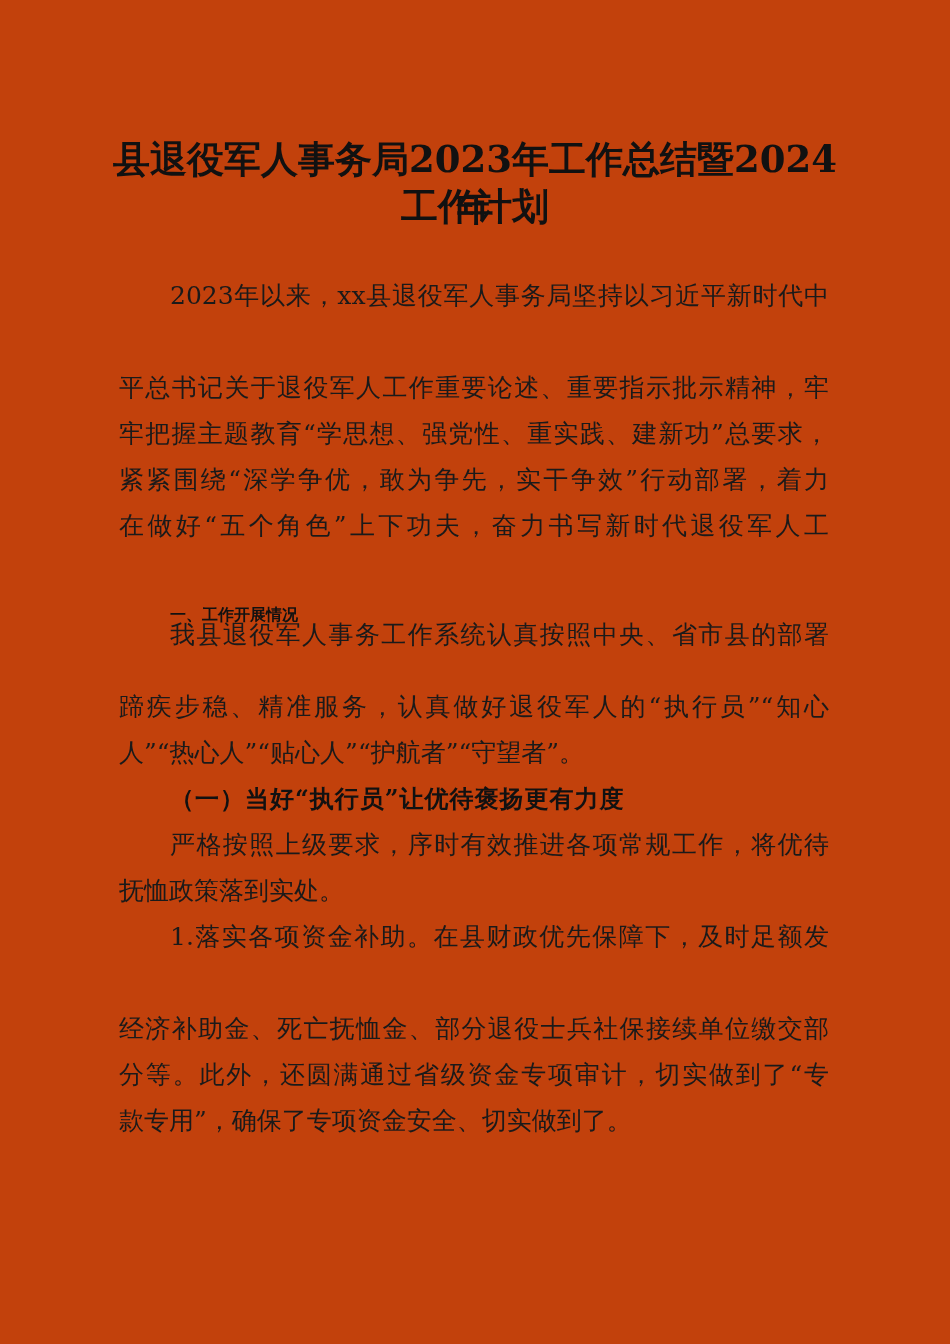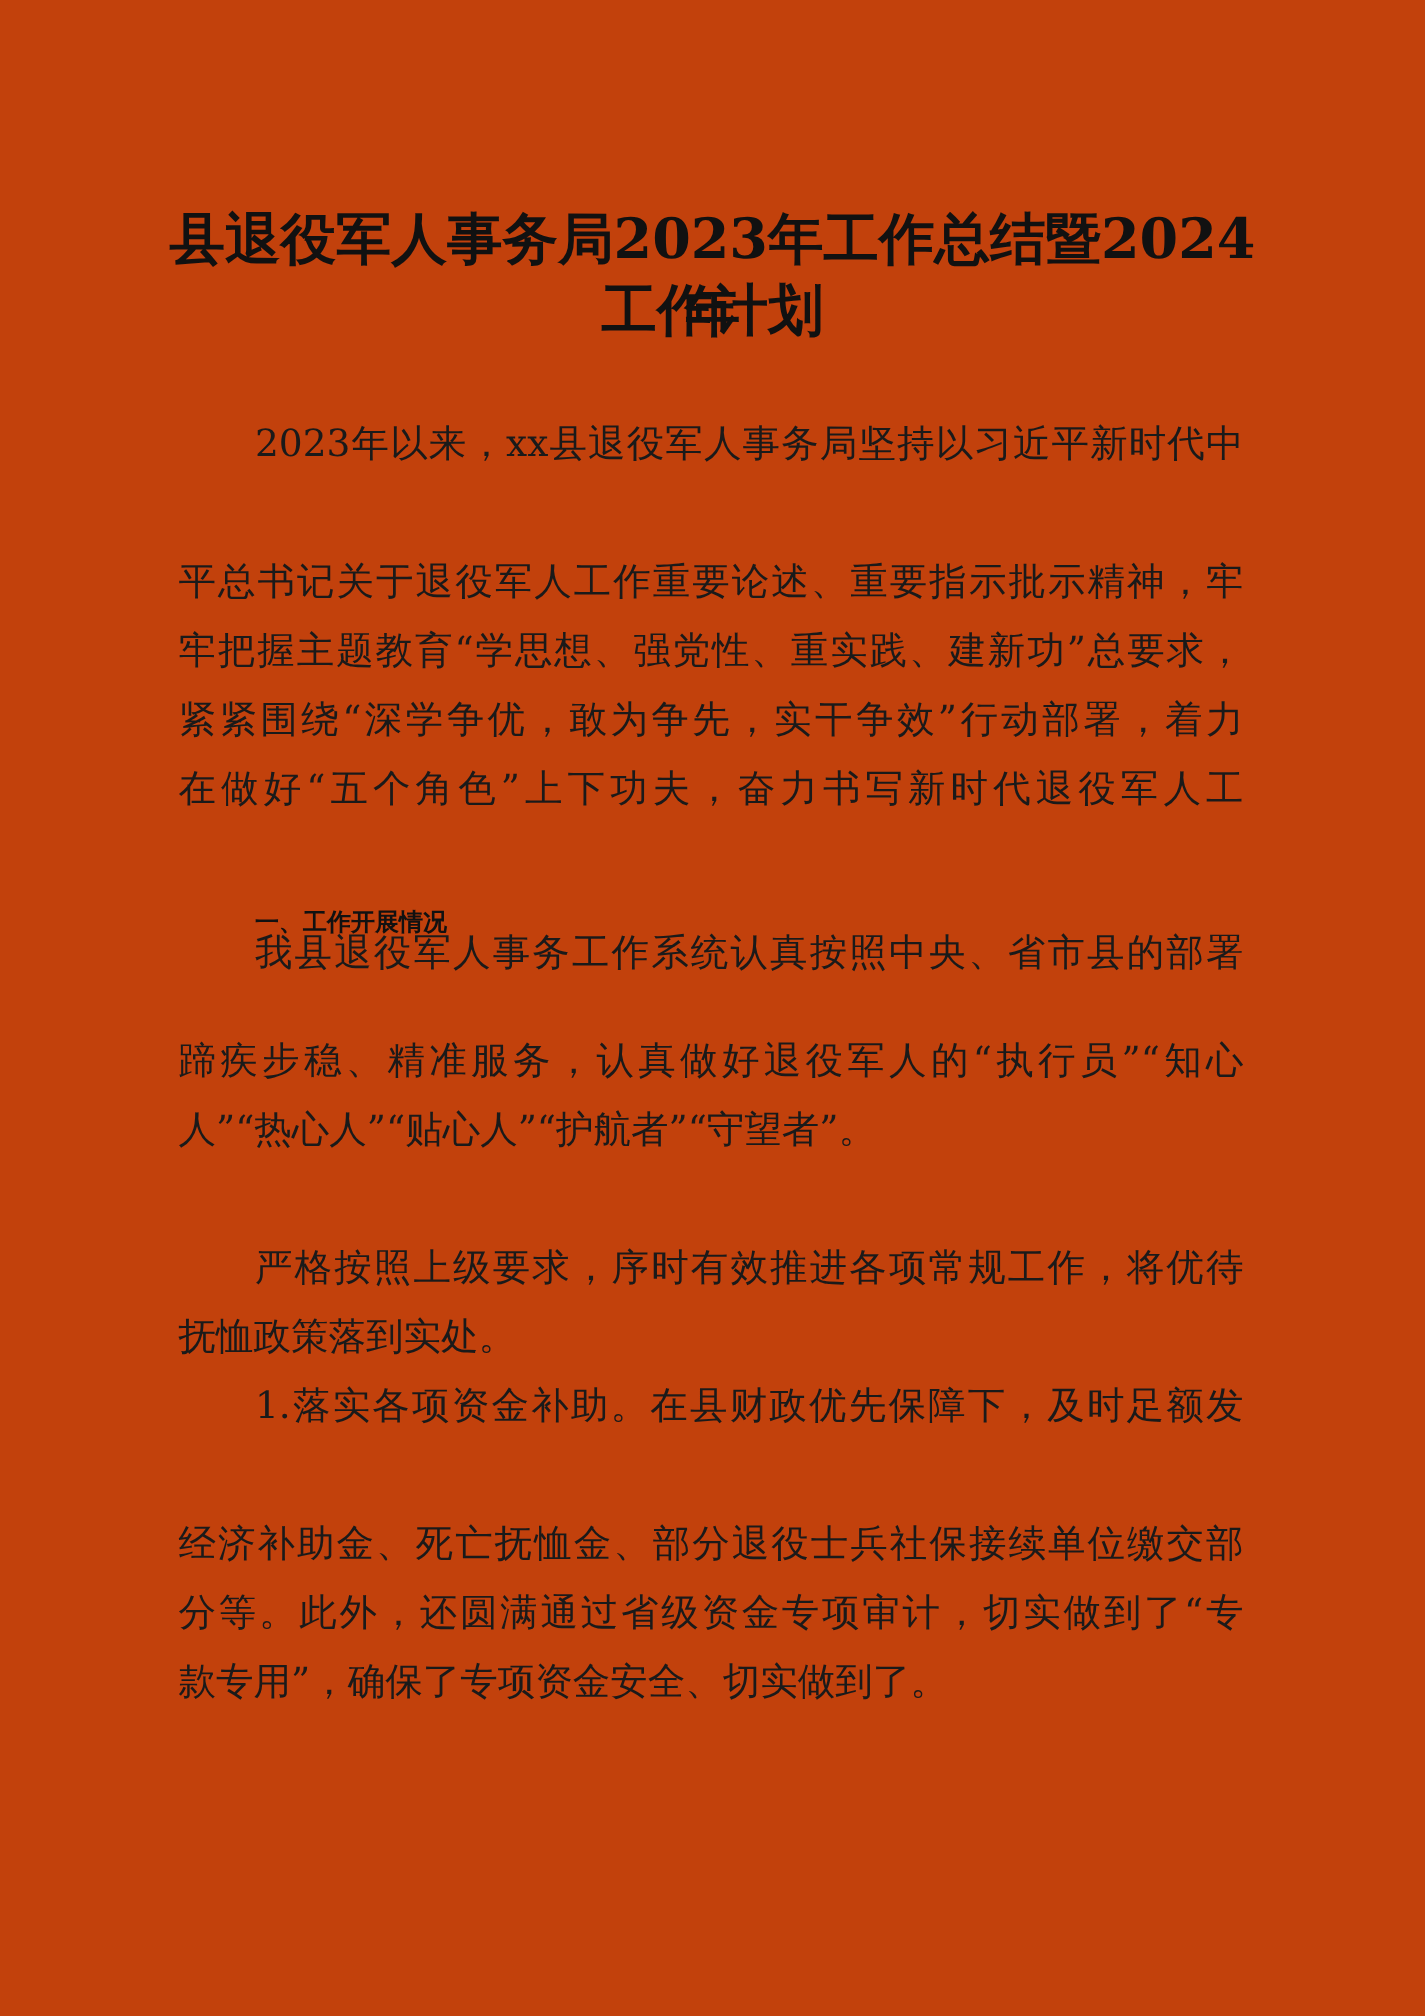--- a/index.html
+++ b/index.html
@@ -89,20 +89,21 @@
   <div class="line" style="top:410px;">牢把握主题教育“学思想、强党性、重实践、建新功”总要求，</div>
   <div class="line" style="top:502px;">在做好“五个角色”上下功夫，奋力书写新时代退役军人工</div>
   <div class="line" style="top:456px;">紧紧围绕“深学争优，敢为争先，实干争效”行动部署，着力</div>
 
   <div class="heading1" style="top:591px;">一、工作开展情况</div>
 
   <div class="line indent" style="top:611px;">我县退役军人事务工作系统认真按照中央、省市县的部署</div>
   <div class="line" style="top:683px;">蹄疾步稳、精准服务，认真做好退役军人的“执行员”“知心</div>
   <div class="line last" style="top:729px;">人”“热心人”“贴心人”“护航者”“守望者”。</div>
 
+  <div class="heading2" style="top:775px;">（一）当好“执行员”让优待褒扬更有力度</div>
 
   <div class="line indent" style="top:821px;">严格按照上级要求，序时有效推进各项常规工作，将优待</div>
   <div class="line last" style="top:867px;">抚恤政策落到实处。</div>
 
   <div class="line indent" style="top:913px;">1.落实各项资金补助。在县财政优先保障下，及时足额发</div>
   <div class="line" style="top:1051px;">分等。此外，还圆满通过省级资金专项审计，切实做到了“专</div>
   <div class="line" style="top:1005px;">经济补助金、死亡抚恤金、部分退役士兵社保接续单位缴交部</div>
   <div class="line last" style="top:1097px;">款专用”，确保了专项资金安全、切实做到了。</div>
 
 </div>

